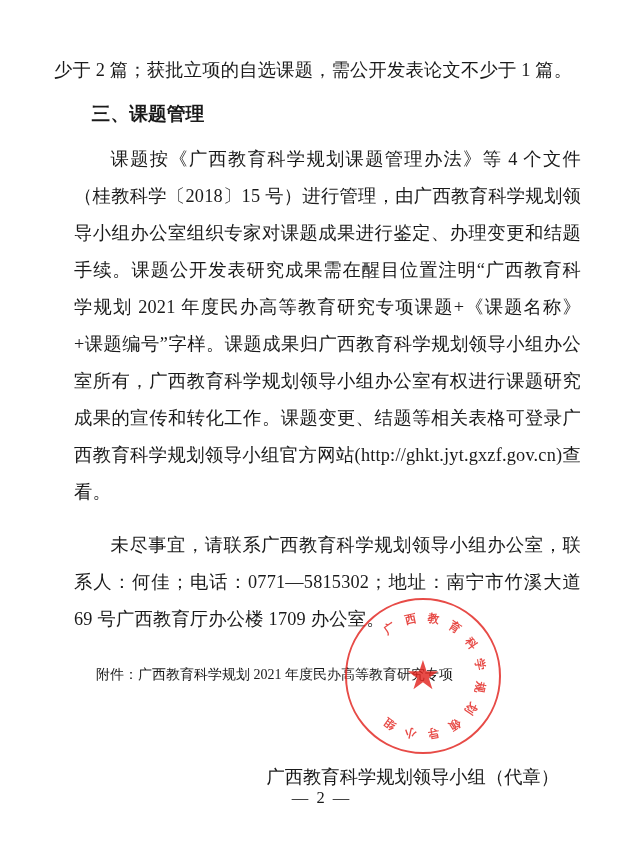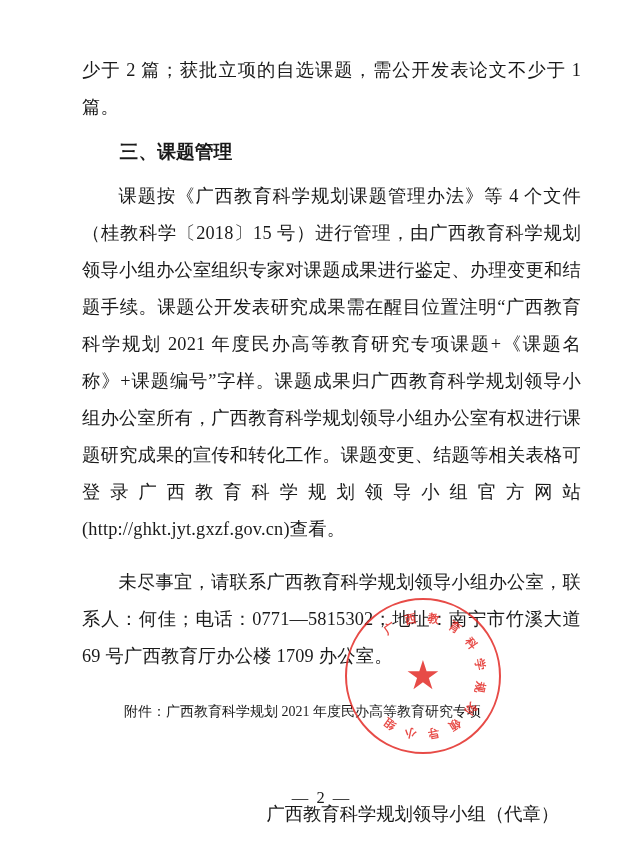--- a/index.html
+++ b/index.html
@@ -13,40 +13,41 @@
     font-family: "Liberation Serif", "DejaVu Serif", serif;
     color: #1a1a1a;
     position: relative;
     overflow: hidden;
   }
   .page {
     position: relative;
     width: 635px;
     height: 856px;
     box-sizing: border-box;
-    padding: 52px 54px 0 82px;
+    padding: 52px 54px 0 54px;
   }
   .para {
     font-size: 18.3px;
     line-height: 37px;
     text-align: justify;
     text-justify: inter-ideograph;
     letter-spacing: 0.2px;
     margin: 0;
   }
   .indent2 {
     text-indent: 2em;
+    margin-left: 20px;
   }
   .heading {
     font-size: 18.8px;
     line-height: 40px;
     font-weight: bold;
     text-indent: 2em;
     margin: 0;
-    font-family: Liberation Sans, sans-serif;
+    font-family: Liberation Mono, monospace;
   }
   .spacer-sm { height: 6px; }
   .spacer-md { height: 16px; }
   .attach-wrap {
     margin-top: 18px;
     font-size: 14px;
     line-height: 37px;
   }
   .attach-line1 { text-indent: 3em; }
   .attach-line2 { padding-left: 7.4em; }

